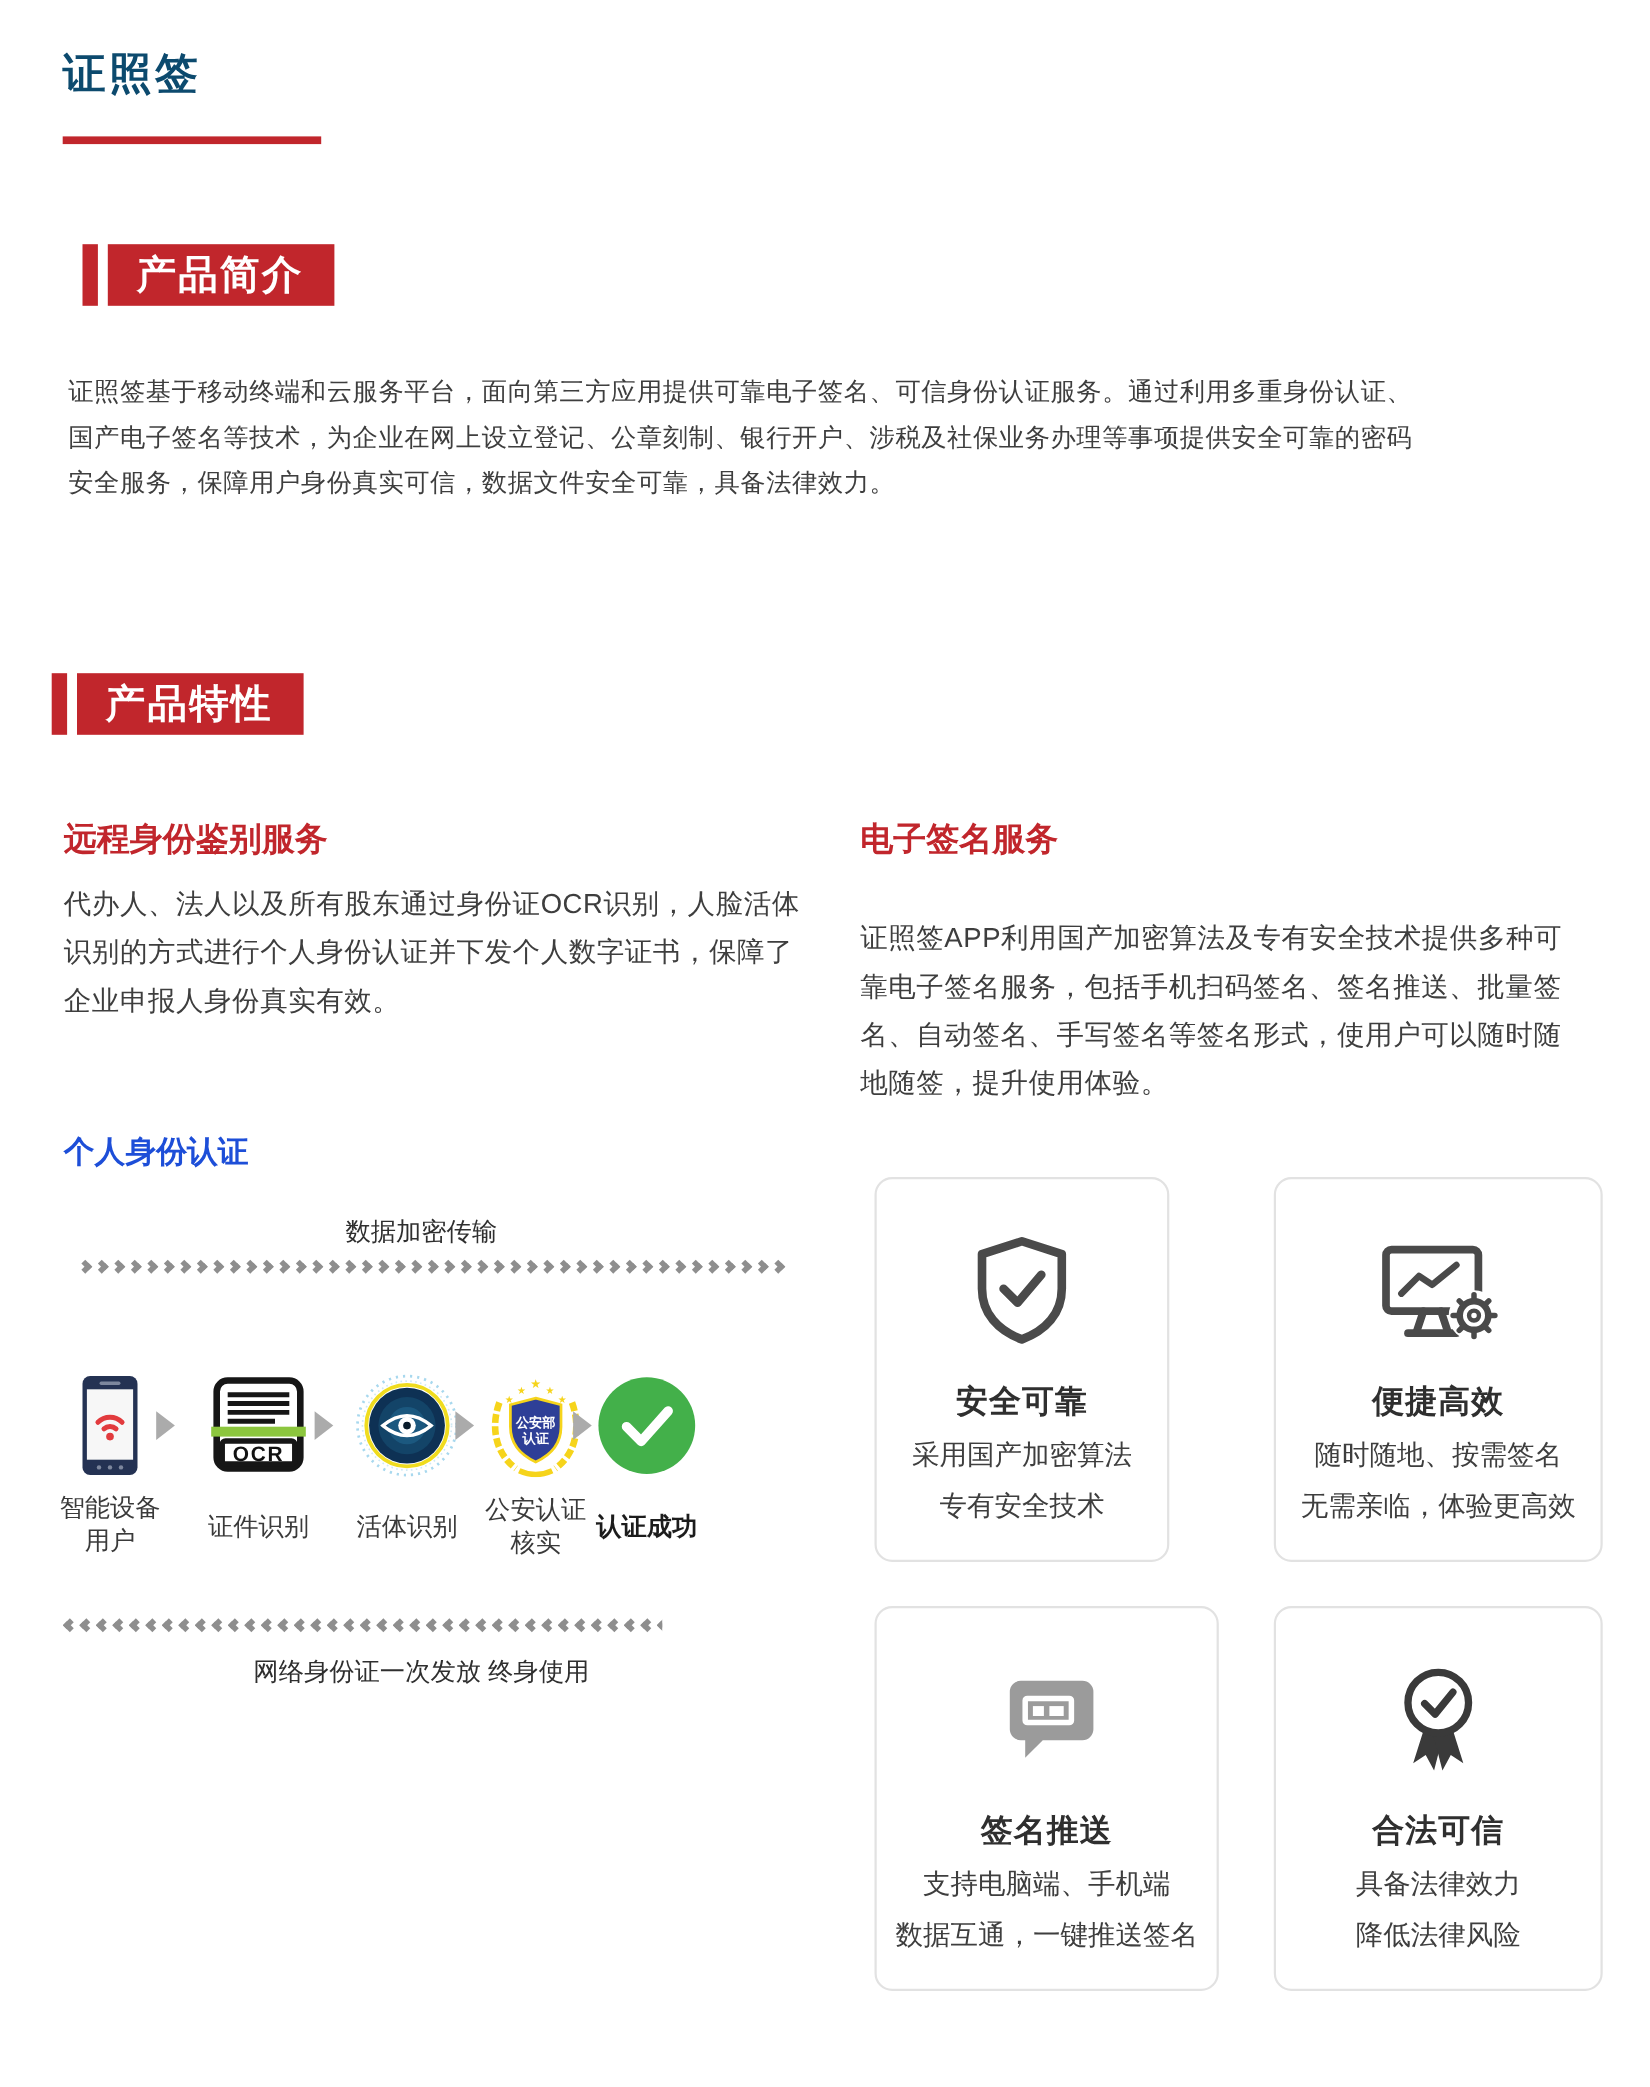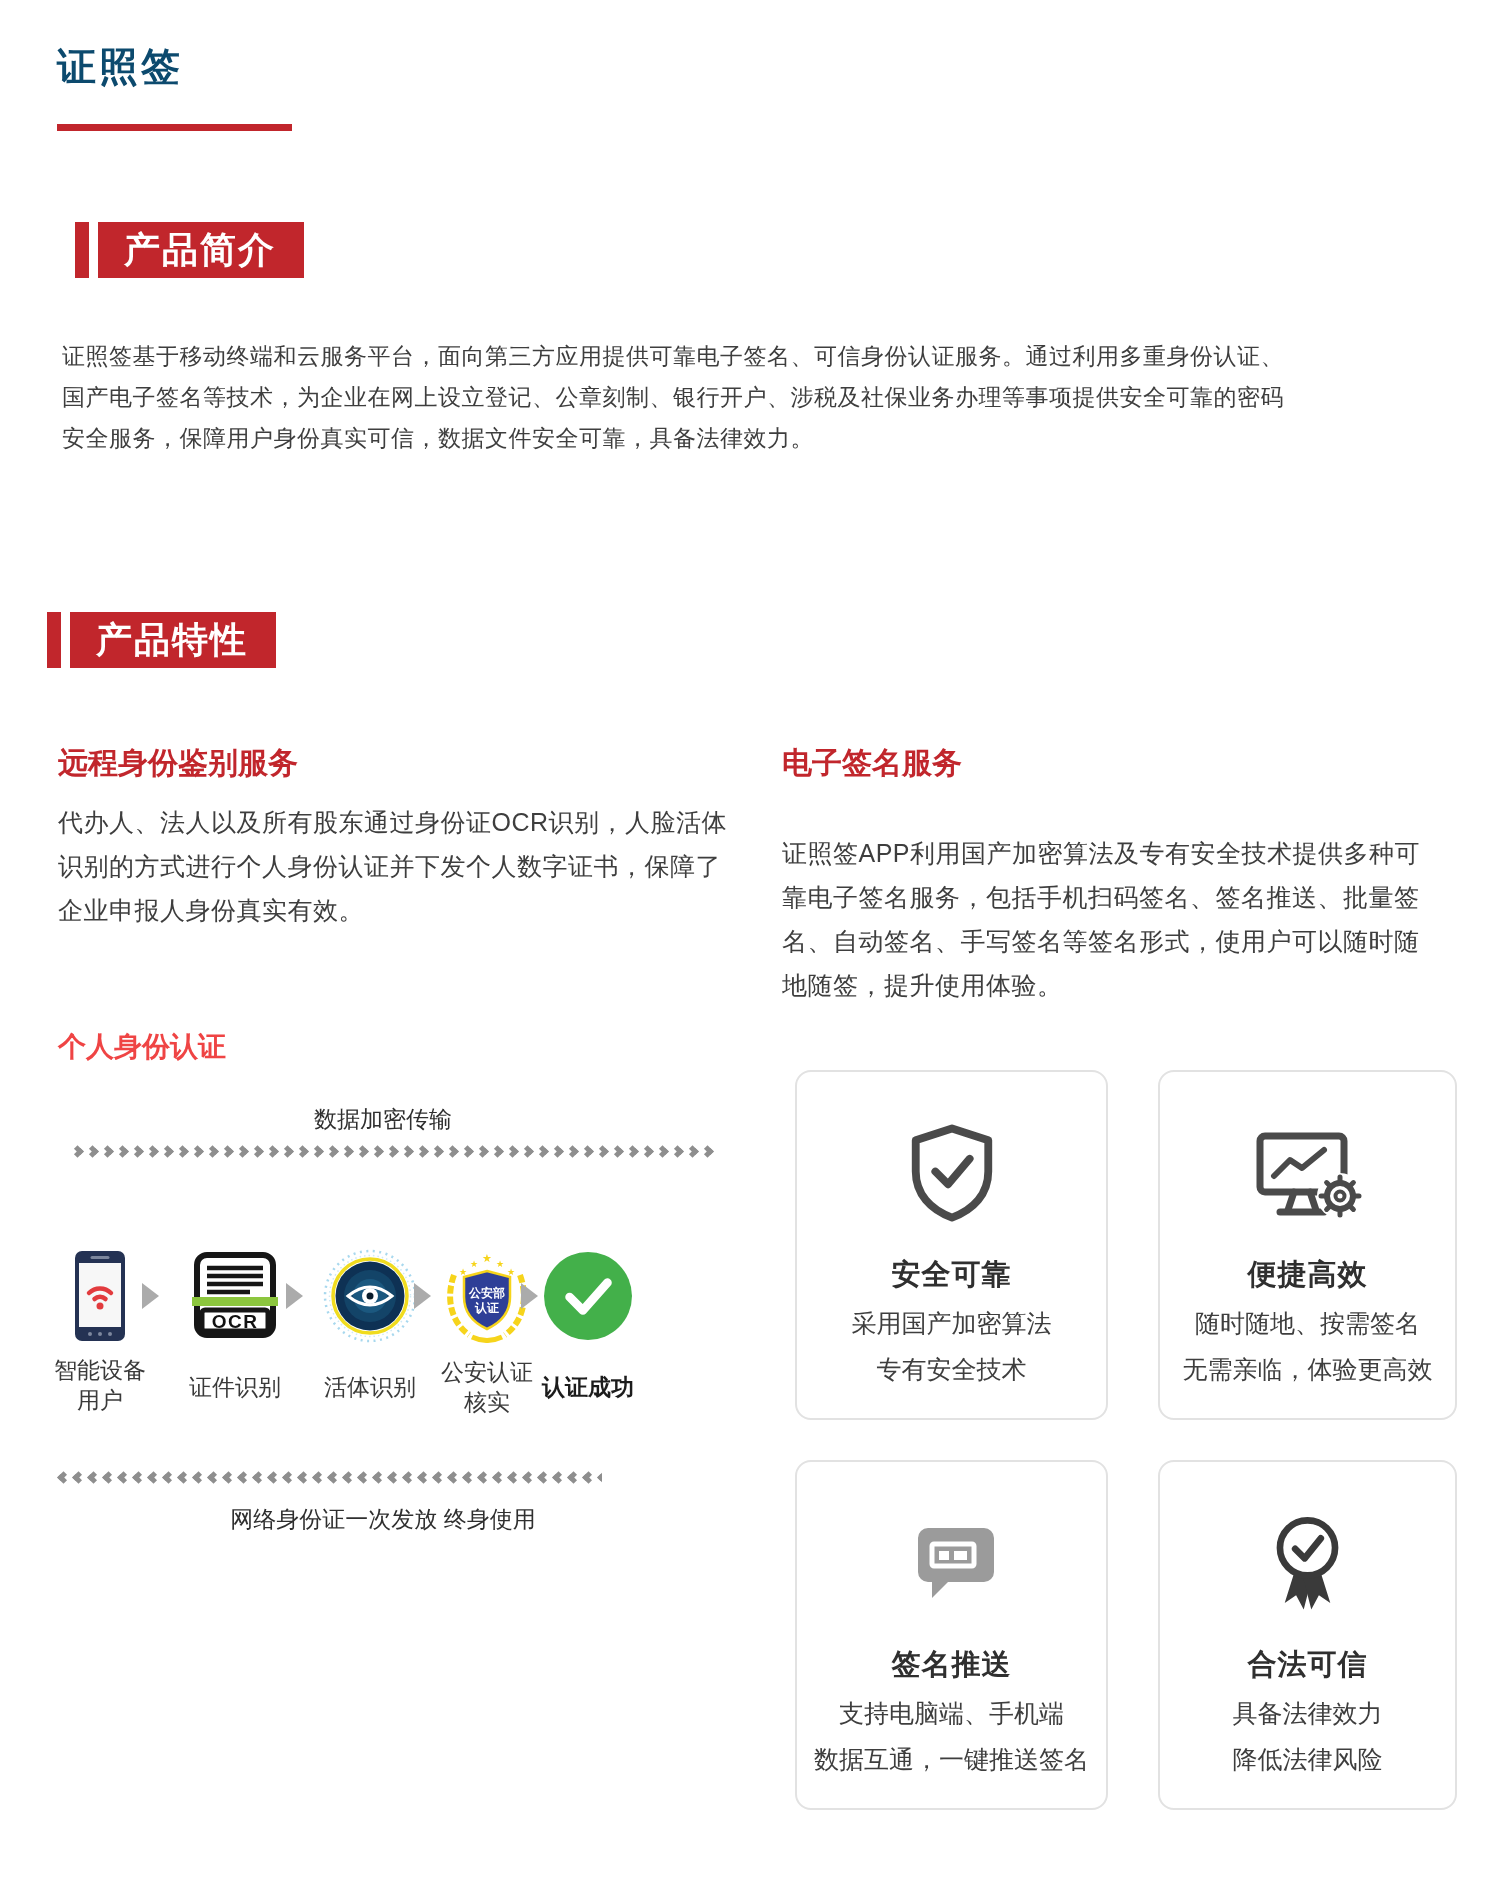--- a/index.html
+++ b/index.html
@@ -24,21 +24,21 @@
   #intro-body { position:absolute; left:62px; top:336px; font-size:23px; color:#3e3e3e;
     line-height:41px; letter-spacing:0.5px; }
   .feature-title { position:absolute; font-size:30px; font-weight:bold; color:#c1262c; }
   #remote-title { left:58px; top:743px; }
   #esign-title  { left:782px; top:743px; }
   .feature-body { position:absolute; font-size:25px; color:#3e3e3e; line-height:44px; letter-spacing:0.5px; }
   #remote-body { left:58px; top:800px; }
   #esign-body  { left:782px; top:831px; }
 
   
-  #flow-title { position:absolute; left:58px; top:1028px; font-size:28px; font-weight:bold; color:#ef4444; }
+  #flow-title { position:absolute; left:58px; top:1028px; font-size:28px; font-weight:bold; color:#1d4ed8; }
   .flow-caption { position:absolute; left:58px; width:650px; text-align:center; font-size:23px; color:#2f2f2f; }
   #flow-caption-top { top:1104px; }
   #flow-caption-bottom { top:1504px; }
   .chev-row { position:absolute; display:flex; align-items:center; height:26px; overflow:hidden; }
   #chev-top { left:70px; top:1138px; width:648px; }
   #chev-bottom { left:56px; top:1464px; width:546px; }
   .chev { display:inline-block; flex:none; width:9px; height:9px;
     border-top:5px solid #8e8e8e; border-right:5px solid #8e8e8e; margin:0 3px; }
   .chev.right { transform:rotate(45deg); }
   .chev.left  { transform:rotate(-135deg); }
@@ -53,21 +53,21 @@
   #step-3 { left:310px; } 
   #step-4 { left:427px; } 
   #step-5 { left:528px; } 
   .flow-arrow { position:absolute; top:1283px; width:0; height:0;
     border-top:13px solid transparent; border-bottom:13px solid transparent;
     border-left:17px solid #ababab; }
   #arrow-1 { left:142px; } #arrow-2 { left:286px; } #arrow-3 { left:414px; } #arrow-4 { left:521px; }
 
   
   .card { position:absolute; border:2px solid #e2e2e2; border-radius:16px; background:#fff; text-align:center; }
-  #card-0 { left:795px;  top:1070px; width:313px; height:350px; }
+  #card-0 { left:795px;  top:1070px; width:268px; height:350px; }
   #card-1 { left:1158px; top:1070px; width:299px; height:350px; }
   #card-2 { left:795px;  top:1460px; width:313px; height:350px; }
   #card-3 { left:1158px; top:1460px; width:299px; height:350px; }
   .card-icon-box { margin-top:38px; height:127px; display:flex; align-items:center; justify-content:center; }
   .card-title { margin-top:18px; font-size:29px; font-weight:bold; color:#2f2f2f; letter-spacing:1px; }
   .card-line { margin-top:12px; font-size:25px; color:#3e3e3e; line-height:33px; }
   .card-line + .card-line { margin-top:13px; }
 
   svg text { font-family:"Liberation Sans","DejaVu Sans",sans-serif; }
 </style>

